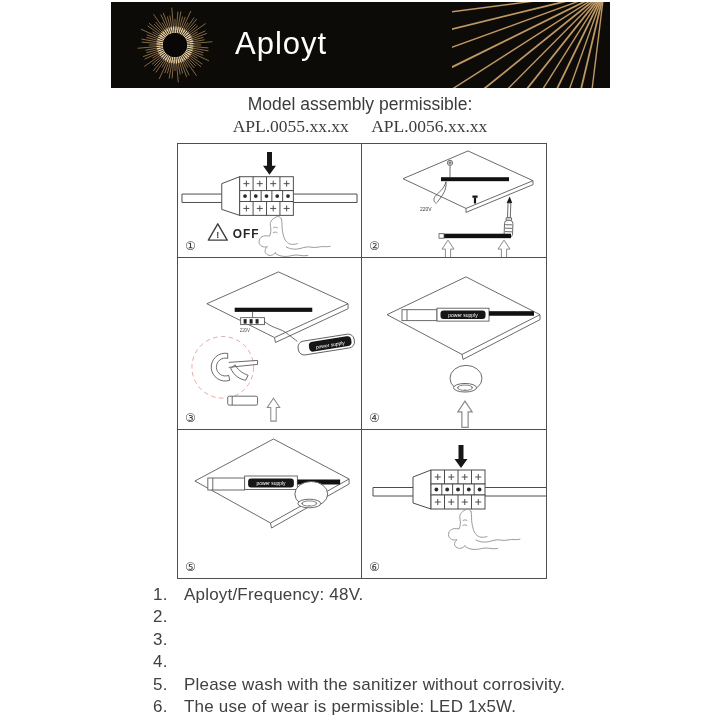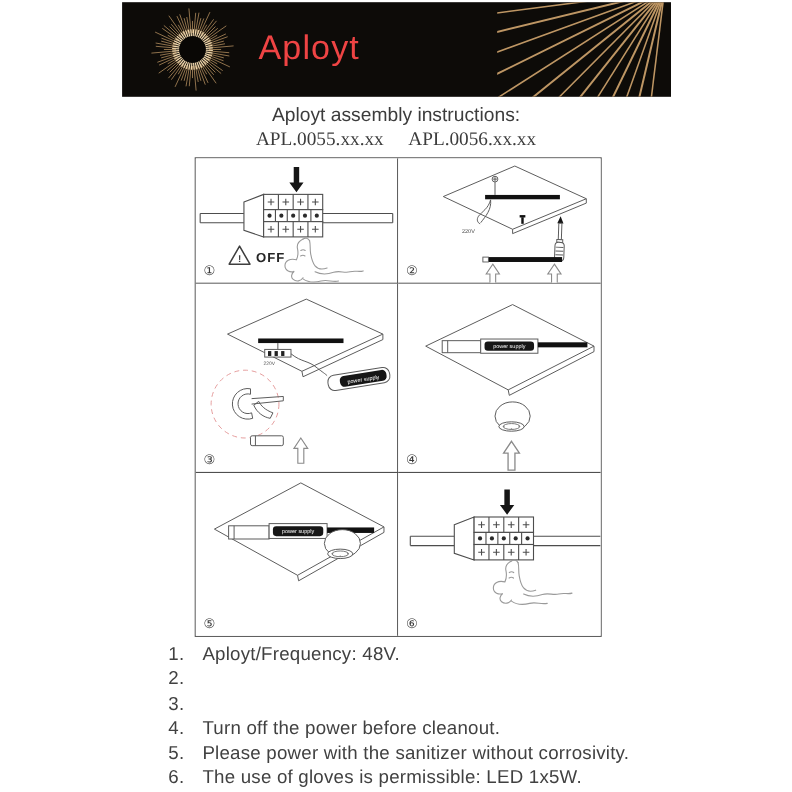--- a/index.html
+++ b/index.html
@@ -9,21 +9,21 @@
   *{box-sizing:border-box;}
   html,body{margin:0;padding:0;}
   body{width:720px;height:720px;position:relative;background:#ffffff;
        font-family:"Liberation Sans",sans-serif;color:var(--ink);overflow:hidden;}
 
   
   .banner{position:absolute;left:111px;top:2px;width:499px;height:86px;
           background:var(--banner_bg,#0d0b08);overflow:hidden;}
   .sunburst{position:absolute;left:16px;top:-2px;width:96px;height:90px;}
   .brand{position:absolute;left:124px;top:24px;font-size:31px;font-weight:400;
-         letter-spacing:1px;color:#ef4444;}
+         letter-spacing:1px;color:#ffffff;}
   .fan{position:absolute;right:-2px;top:0;width:160px;height:86px;}
 
   
   .titleblock{position:absolute;left:0;top:94px;width:720px;text-align:center;color:#3c3c3c;}
   .heading{font-size:17.5px;line-height:20px;}
   .codes{font-size:17.5px;line-height:20px;margin-top:2px;font-family:Liberation Serif, serif;}
   .code{display:inline-block;margin:0 9px;}
 
   
   .grid{position:absolute;left:177px;top:143px;width:370px;
@@ -187,21 +187,21 @@
         <line x1="152" y1="-10" x2="-3.8536934463223247" y2="89.67259522626964" stroke="#c99f6a" stroke-width="1.4" opacity="0.95"></line>
         <line x1="152" y1="-10" x2="-13.849989620936498" y2="71.96817030247324" stroke="#c99f6a" stroke-width="1.7999999999999998" opacity="0.95"></line>
         <line x1="152" y1="-10" x2="-21.843134845393053" y2="53.27372651524874" stroke="#c99f6a" stroke-width="1.4" opacity="0.95"></line>
         <line x1="152" y1="-10" x2="-27.736587199564525" y2="33.81505702213944" stroke="#c99f6a" stroke-width="1.7999999999999998" opacity="0.95"></line>
         <line x1="152" y1="-10" x2="-31.45916504087171" y2="13.827185366849132" stroke="#c99f6a" stroke-width="1.4" opacity="0.95"></line>
         <line x1="152" y1="-10" x2="-32.96590674250419" y2="-6.448473156057282" stroke="#c99f6a" stroke-width="1.7999999999999998" opacity="0.95"></line>
       </svg>
   </div>
 
   <div class="titleblock">
-    <div class="heading">Aployt assembly instructions:</div>
+    <div class="heading">Model assembly permissible:</div>
     <div class="codes">
       <span class="code">APL.0055.xx.xx</span>
       <span class="code">APL.0056.xx.xx</span>
     </div>
   </div>
 
   <div class="grid">
 
     <div class="cell">
       <svg class="diag" viewBox="0 0 184 114" preserveAspectRatio="none">
@@ -398,25 +398,24 @@
       <span class="ntext">Aployt/Frequency: 48V.</span>
     </div>
     <div class="note">
       <span class="nnum">2.</span>
     </div>
     <div class="note">
       <span class="nnum">3.</span>
     </div>
     <div class="note">
       <span class="nnum">4.</span>
-      <span class="ntext">Turn off the power before cleanout.</span>
     </div>
     <div class="note">
       <span class="nnum">5.</span>
-      <span class="ntext">Please power with the sanitizer without corrosivity.</span>
+      <span class="ntext">Please wash with the sanitizer without corrosivity.</span>
     </div>
     <div class="note">
       <span class="nnum">6.</span>
-      <span class="ntext">The use of gloves is permissible: LED 1x5W.</span>
+      <span class="ntext">The use of wear is permissible: LED 1x5W.</span>
     </div>
   </div>
 
 </div>
 
 </body></html>

